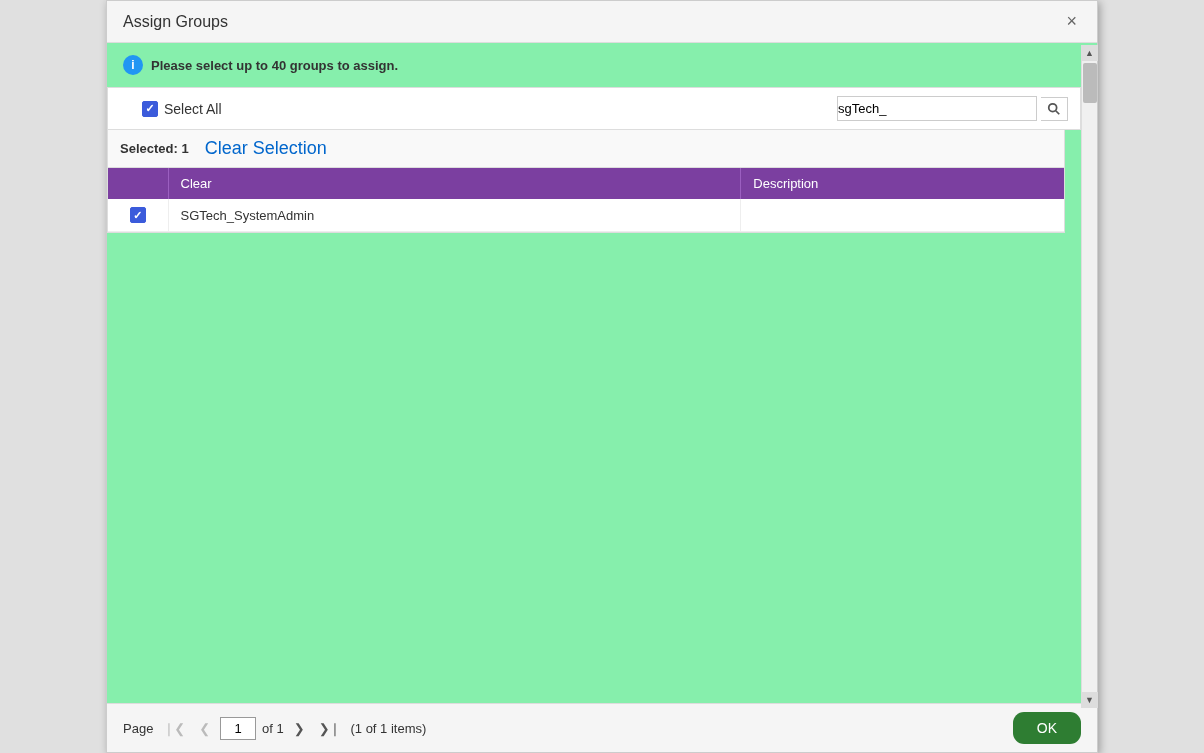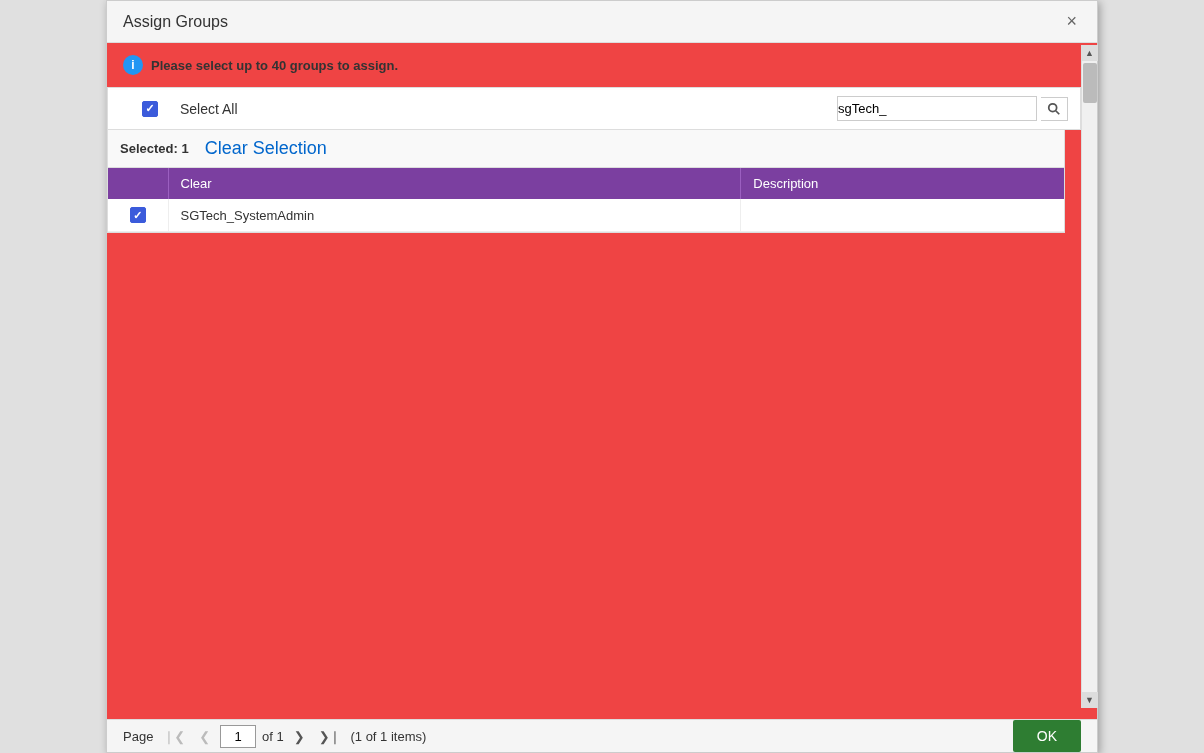--- a/index.html
+++ b/index.html
@@ -8,21 +8,21 @@
       font-size: 13px;
       background: #e0e0e0;
       display: flex;
       align-items: center;
       justify-content: center;
       min-height: 100vh;
     }
     .dialog {
       width: 992px;
       height: 753px;
-      background: #ef4444;
+      background: #86efac;
       border: 1px solid #ccc;
       display: flex;
       flex-direction: column;
       position: relative;
       box-shadow: 2px 2px 8px rgba(0,0,0,0.3);
     }
     .dialog-title-bar {
       background: #f5f5f5;
       border-bottom: 1px solid #ddd;
       padding: 10px 16px;
@@ -111,21 +111,21 @@
       background: white;
       margin: 0 0;
       padding: 8px 12px;
       display: flex;
       align-items: center;
       justify-content: space-between;
     }
     .select-all-area {
       display: flex;
       align-items: center;
-      gap: 22px;
+      gap: 6px;
       padding-left: 22px;
     }
     .checkbox-blue {
       width: 16px;
       height: 16px;
       background: #3b5bdb;
       border: 1px solid #3b5bdb;
       border-radius: 2px;
       display: flex;
       align-items: center;
@@ -230,21 +230,21 @@
       border-right: 1px solid #eee;
     }
     .table tbody td:first-child {
       text-align: center;
     }
     .table tbody td:last-child {
       border-right: none;
     }
     .dialog-footer {
       border-top: 1px solid #ddd;
-      padding: 0 16px;
+      padding: 8px 16px;
       display: flex;
       align-items: center;
       justify-content: space-between;
       flex-shrink: 0;
       background: #f5f5f5;
     }
     .pagination-area {
       display: flex;
       align-items: center;
       gap: 6px;
@@ -267,21 +267,21 @@
       padding: 2px 4px;
     }
     .page-nav-btn:disabled { color: #bbb; cursor: default; }
     .ok-btn {
       background: #2e7d32;
       color: white;
       border: none;
       padding: 8px 24px;
       font-size: 14px;
       cursor: pointer;
-      border-radius: 2px;
+      border-radius: 11px;
     }
     .padded {
       padding-left: 16px;
       padding-right: 0;
     }
   </style>
 </head>
 <body>
 
 <div class="dialog">

